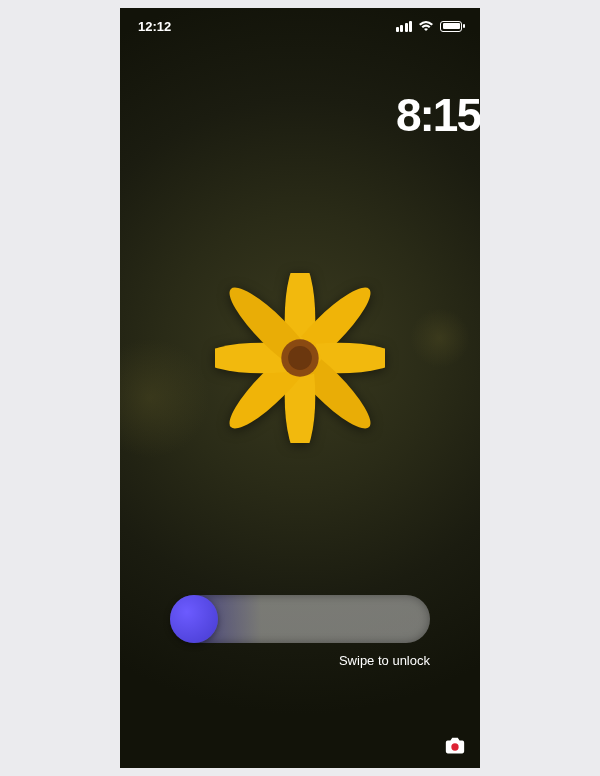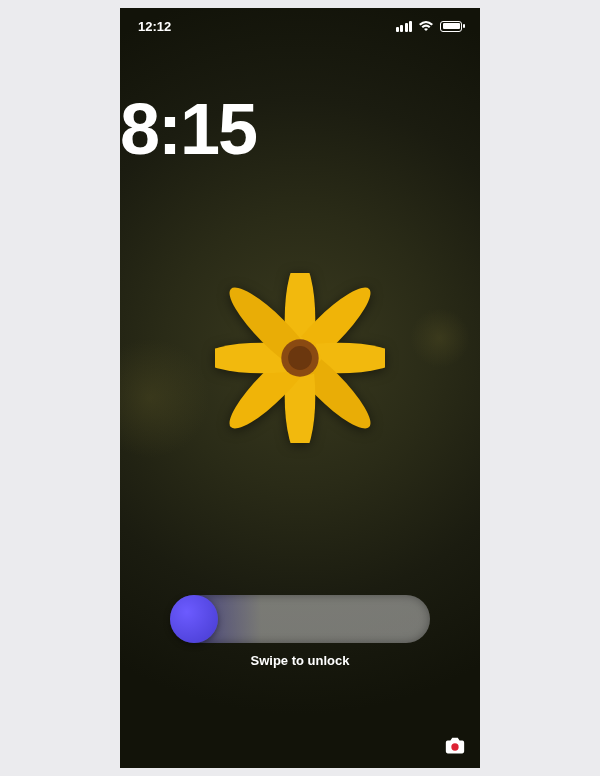--- a/index.html
+++ b/index.html
@@ -42,41 +42,41 @@
   .signal{display:flex;align-items:flex-end;gap:1.5px;}
   .signal span{width:3px;background:#fff;border-radius:1px;}
   .signal span:nth-child(1){height:5px;}
   .signal span:nth-child(2){height:7px;}
   .signal span:nth-child(3){height:9px;}
   .signal span:nth-child(4){height:11px;}
   .battery{width:22px;height:11px;border:1.5px solid #fff;border-radius:3px;position:relative;}
   .battery:after{content:"";position:absolute;right:-4px;top:2.5px;width:2px;height:4px;background:#fff;border-radius:1px;}
   .battery .fill{position:absolute;inset:1.5px;background:#fff;border-radius:1px;}
   .clock{
-    position:absolute;top:80px;left:0;right:0;text-align:left;
-    font-size:72px;font-weight:800;letter-spacing:-2px;
+    position:absolute;top:80px;left:0;right:0;text-align:right;
+    font-size:46px;font-weight:800;letter-spacing:-2px;
   }
   .slider-wrap{
     position:absolute;bottom:100px;left:50%;transform:translateX(-50%);
     width:260px;
   }
   .slider-track{
     width:100%;height:48px;border-radius:24px;
     background:linear-gradient(to right,rgba(82,72,220,0.55),rgba(200,200,200,0.55) 35%,rgba(200,200,200,0.55));
     position:relative;
     box-shadow:inset 0 0 10px rgba(0,0,0,0.35);
   }
   .slider-knob{
     position:absolute;left:0;top:0;width:48px;height:48px;border-radius:50%;
     background:radial-gradient(circle at 35% 35%, #6c5bff, #463bcf);
     box-shadow:0 2px 6px rgba(0,0,0,0.4);
     cursor:grab;
   }
   .slider-label{
-    text-align:center;margin-top:10px;font-size:13px;font-weight:700;
+    text-align:right;margin-top:10px;font-size:13px;font-weight:400;
   }
   .camera{
     position:absolute;right:14px;bottom:14px;
     width:22px;height:18px;
     cursor:pointer;
   }
   .camera svg{display:block;}
 </style>
 </head>
 <body>

